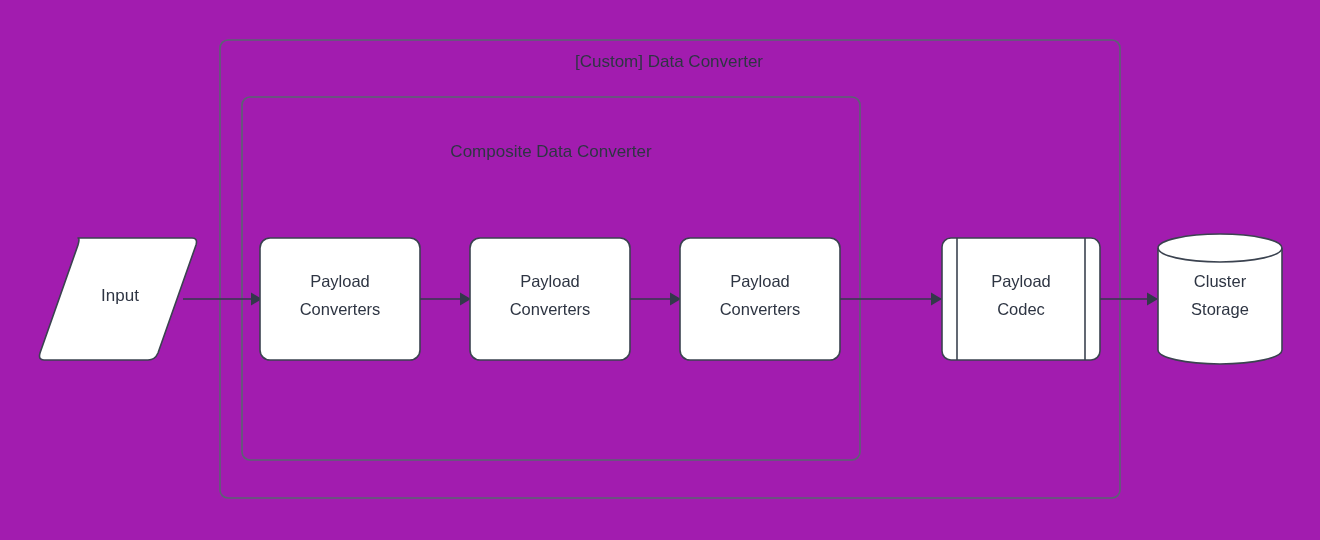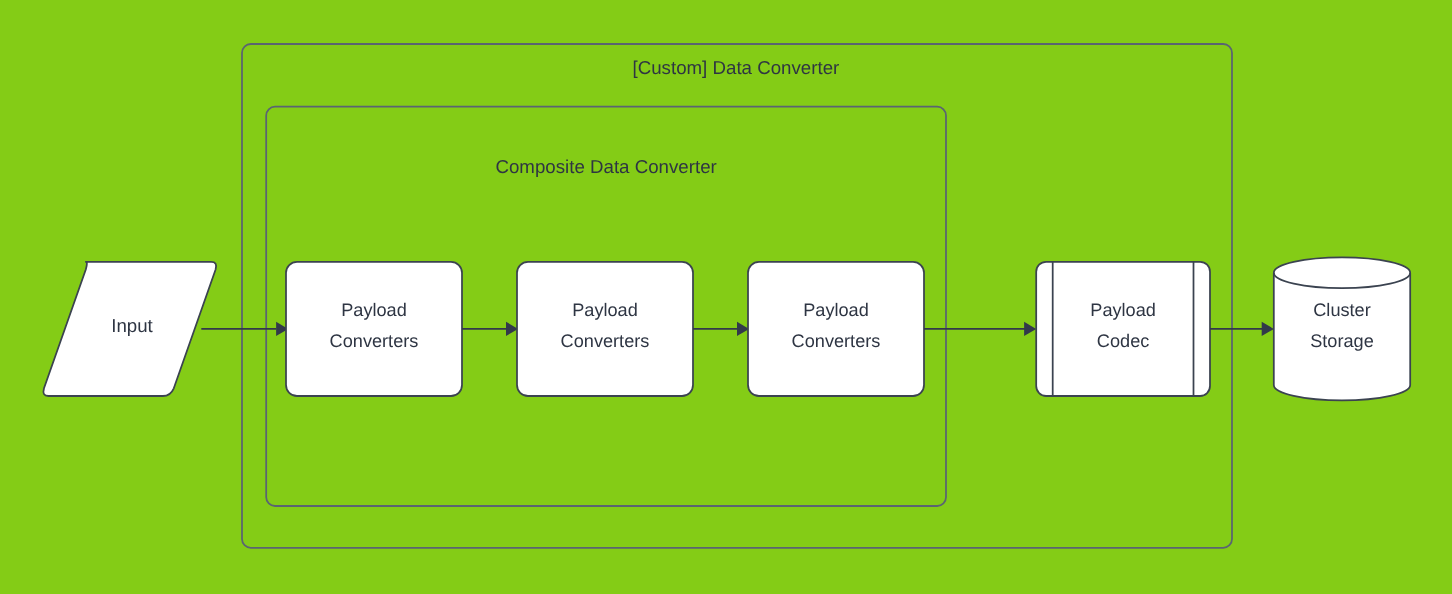--- a/index.html
+++ b/index.html
@@ -8,21 +8,21 @@
     padding: 0;
     background: #ffffff;
   }
   body {
     font-family: "Liberation Sans", sans-serif;
   }
   #canvas {
     position: relative;
     width: 1320px;
     height: 540px;
-    background: #84cc16;
+    background: #a21caf;
     overflow: hidden;
   }
   #diagram-svg {
     position: absolute;
     left: 0;
     top: 0;
     width: 1320px;
     height: 540px;
   }
   .shape-stroke {

